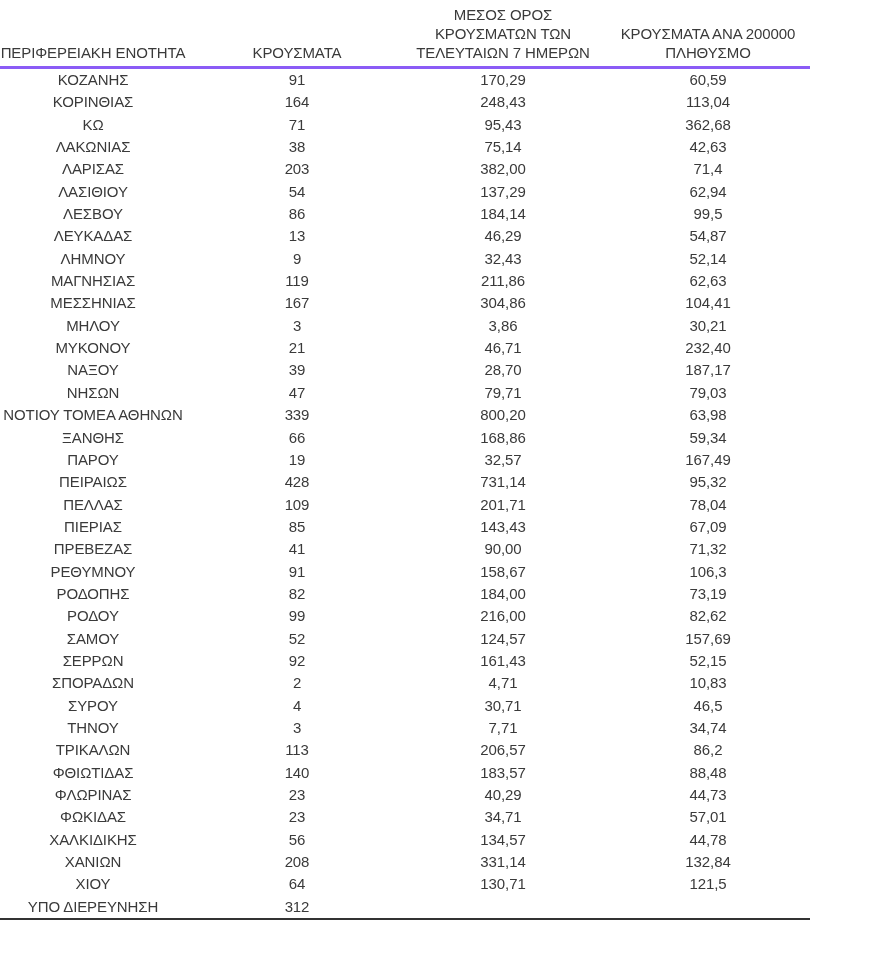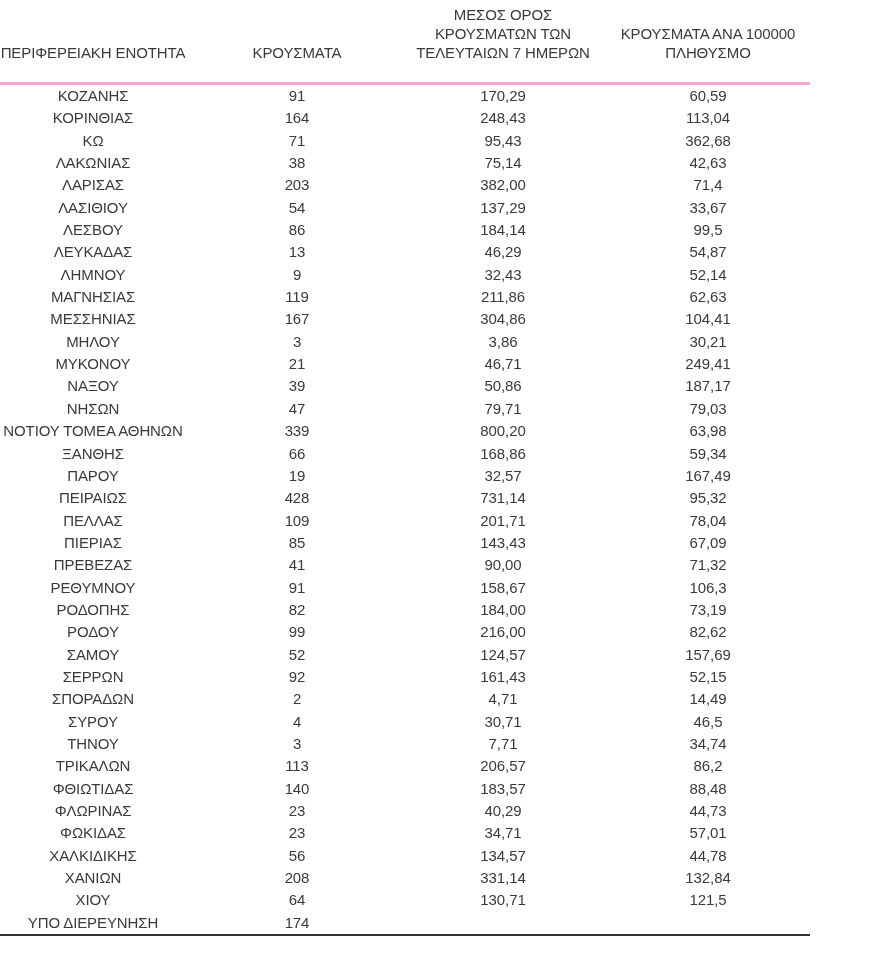--- a/index.html
+++ b/index.html
@@ -31,23 +31,23 @@
     padding: 0;
     text-align: center;
     overflow: visible;
     white-space: nowrap;
   }
   table.cases thead th {
     height: 62px;
     vertical-align: bottom;
     font-weight: normal;
     line-height: 19px;
-    padding-bottom: 20px;
+    padding-bottom: 4px;
     white-space: pre-line;
-    border-bottom: 3px solid #f9a8d4;
+    border-bottom: 3px solid #8b5cf6;
   }
   table.cases tbody td {
     height: 22.34px;
     line-height: 22.34px;
     vertical-align: middle;
   }
   table.cases tbody tr:last-child td {
     border-bottom: 2px solid #333333;
   }
 </style>
@@ -62,21 +62,21 @@
       <col style="width:206px">
       <col style="width:204px">
     </colgroup>
     <thead>
       <tr>
         <th>ΠΕΡΙΦΕΡΕΙΑΚΗ ΕΝΟΤΗΤΑ</th>
         <th>ΚΡΟΥΣΜΑΤΑ</th>
         <th>ΜΕΣΟΣ ΟΡΟΣ
 ΚΡΟΥΣΜΑΤΩΝ ΤΩΝ
 ΤΕΛΕΥΤΑΙΩΝ 7 ΗΜΕΡΩΝ</th>
-        <th>ΚΡΟΥΣΜΑΤΑ ΑΝΑ 100000
+        <th>ΚΡΟΥΣΜΑΤΑ ΑΝΑ 200000
 ΠΛΗΘΥΣΜΟ</th>
       </tr>
     </thead>
     <tbody>
         <tr>
           <td>ΚΟΖΑΝΗΣ</td>
           <td>91</td>
           <td>170,29</td>
           <td>60,59</td>
         </tr>
@@ -101,21 +101,21 @@
         <tr>
           <td>ΛΑΡΙΣΑΣ</td>
           <td>203</td>
           <td>382,00</td>
           <td>71,4</td>
         </tr>
         <tr>
           <td>ΛΑΣΙΘΙΟΥ</td>
           <td>54</td>
           <td>137,29</td>
-          <td>33,67</td>
+          <td>62,94</td>
         </tr>
         <tr>
           <td>ΛΕΣΒΟΥ</td>
           <td>86</td>
           <td>184,14</td>
           <td>99,5</td>
         </tr>
         <tr>
           <td>ΛΕΥΚΑΔΑΣ</td>
           <td>13</td>
@@ -143,26 +143,26 @@
         <tr>
           <td>ΜΗΛΟΥ</td>
           <td>3</td>
           <td>3,86</td>
           <td>30,21</td>
         </tr>
         <tr>
           <td>ΜΥΚΟΝΟΥ</td>
           <td>21</td>
           <td>46,71</td>
-          <td>249,41</td>
+          <td>232,40</td>
         </tr>
         <tr>
           <td>ΝΑΞΟΥ</td>
           <td>39</td>
-          <td>50,86</td>
+          <td>28,70</td>
           <td>187,17</td>
         </tr>
         <tr>
           <td>ΝΗΣΩΝ</td>
           <td>47</td>
           <td>79,71</td>
           <td>79,03</td>
         </tr>
         <tr>
           <td>ΝΟΤΙΟΥ ΤΟΜΕΑ ΑΘΗΝΩΝ</td>
@@ -233,21 +233,21 @@
         <tr>
           <td>ΣΕΡΡΩΝ</td>
           <td>92</td>
           <td>161,43</td>
           <td>52,15</td>
         </tr>
         <tr>
           <td>ΣΠΟΡΑΔΩΝ</td>
           <td>2</td>
           <td>4,71</td>
-          <td>14,49</td>
+          <td>10,83</td>
         </tr>
         <tr>
           <td>ΣΥΡΟΥ</td>
           <td>4</td>
           <td>30,71</td>
           <td>46,5</td>
         </tr>
         <tr>
           <td>ΤΗΝΟΥ</td>
           <td>3</td>
@@ -291,19 +291,19 @@
           <td>132,84</td>
         </tr>
         <tr>
           <td>ΧΙΟΥ</td>
           <td>64</td>
           <td>130,71</td>
           <td>121,5</td>
         </tr>
         <tr>
           <td>ΥΠΟ ΔΙΕΡΕΥΝΗΣΗ</td>
-          <td>174</td>
+          <td>312</td>
           <td></td>
           <td></td>
         </tr>
       </tbody>
   </table>
 </div>
 
 </body></html>

